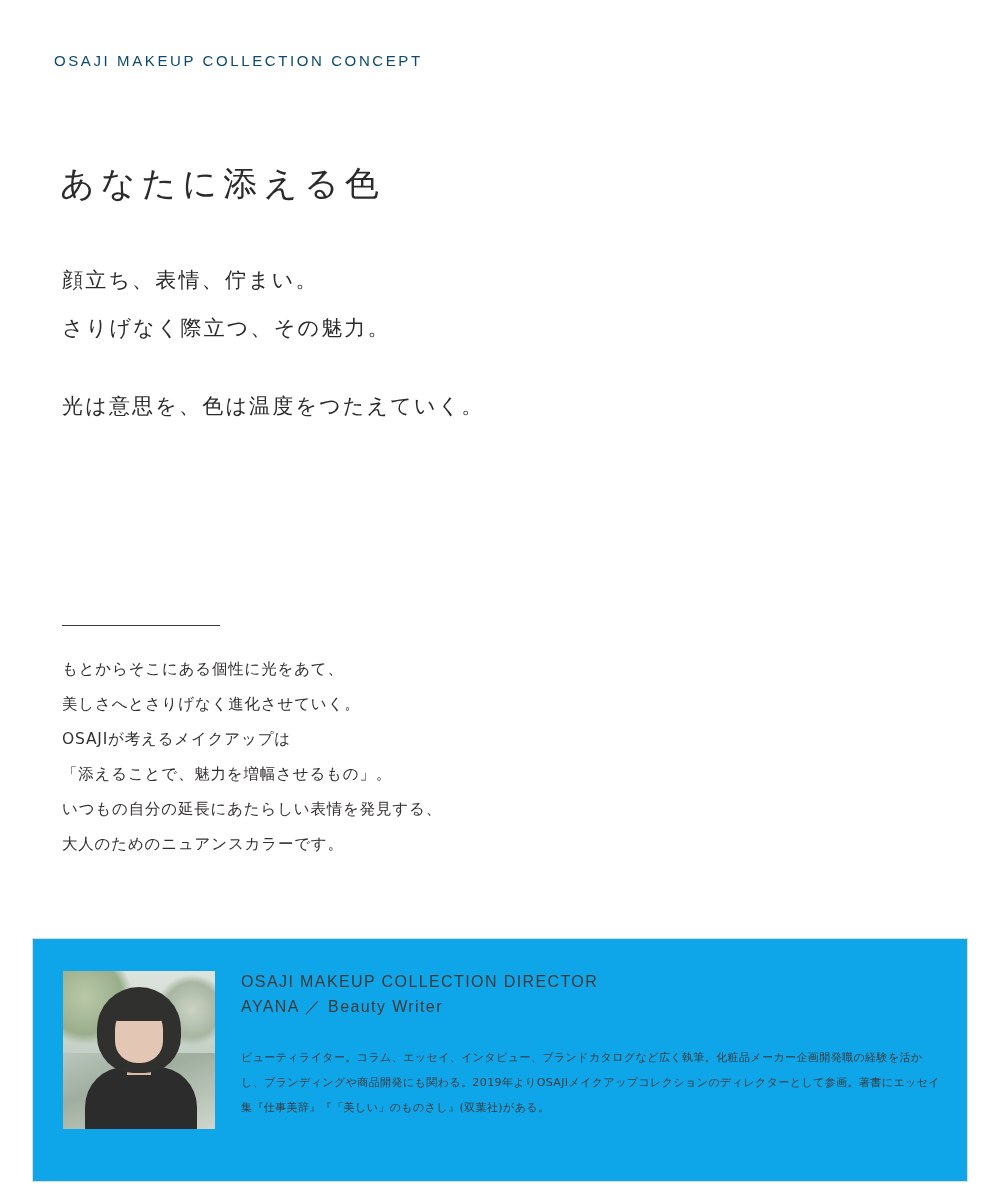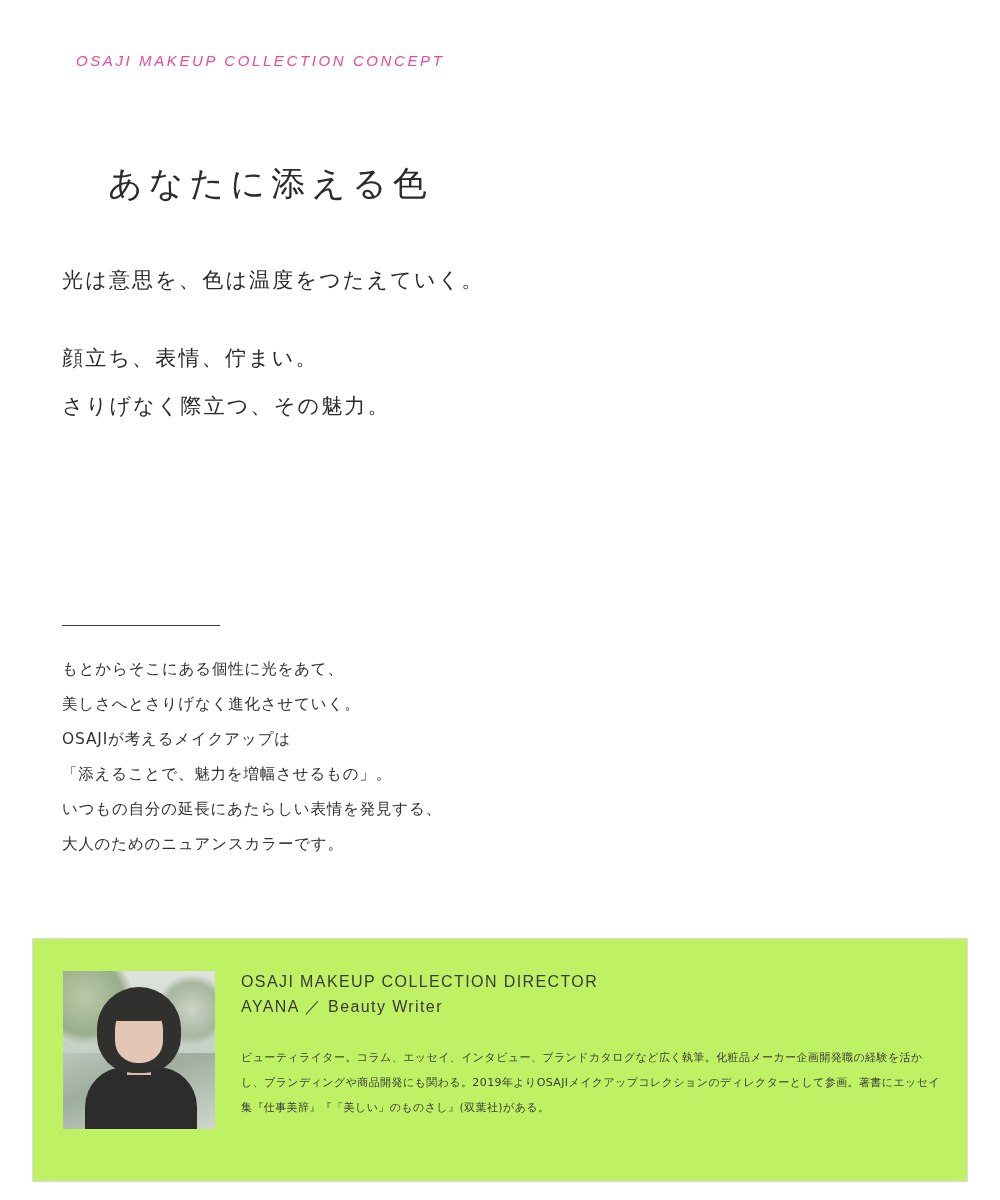--- a/index.html
+++ b/index.html
@@ -16,40 +16,38 @@
     overflow: hidden;
   }
   .page {
     position: relative;
     width: 1000px;
     height: 1200px;
     box-sizing: border-box;
   }
   .eyebrow {
     position: absolute;
-    left: 76px;
+    left: 54px;
     top: 52px;
     font-size: 15px;
     letter-spacing: 2.6px;
-    color: #ec4899;
+    color: #0c4a6e;
     font-family: "Liberation Sans", sans-serif;
     white-space: nowrap;
-    font-style: italic;
   }
   .headline {
     position: absolute;
     left: 60px;
     top: 138px;
     font-size: 34px;
     letter-spacing: 6px;
     color: #2b2b2b;
     font-family: "DejaVu Sans", sans-serif;
     font-weight: 400;
     white-space: nowrap;
-    margin-left: 48px;
   }
   .lede {
     position: absolute;
     left: 62px;
     top: 256px;
     width: 820px;
     font-size: 21px;
     line-height: 48px;
     letter-spacing: 2.2px;
     color: #2b2b2b;
@@ -81,21 +79,21 @@
     font-family: "DejaVu Sans", sans-serif;
   }
   .profile-card {
     position: absolute;
     left: 32px;
     top: 938px;
     width: 936px;
     height: 244px;
     border: 1px solid #dcdcdc;
     box-sizing: border-box;
-    background: #bef264;
+    background: #0ea5e9;
   }
   .profile-inner {
     display: flex;
     padding: 32px 30px 0 30px;
     box-sizing: border-box;
   }
   .avatar {
     width: 152px;
     height: 158px;
     flex: 0 0 152px;
@@ -182,22 +180,22 @@
 </head>
 <body>
 
 <div class="page">
 
   <div class="eyebrow">OSAJI MAKEUP COLLECTION CONCEPT</div>
 
   <h1 class="headline">あなたに添える色</h1>
 
   <div class="lede">
+    <div class="block">顔立ち、表情、佇まい。<br>さりげなく際立つ、その魅力。</div>
     <div class="block">光は意思を、色は温度をつたえていく。</div>
-    <div class="block">顔立ち、表情、佇まい。<br>さりげなく際立つ、その魅力。</div>
   </div>
 
   <div class="rule"></div>
 
   <div class="body-copy">もとからそこにある個性に光をあて、<br>美しさへとさりげなく進化させていく。<br>OSAJIが考えるメイクアップは<br>「添えることで、魅力を増幅させるもの」。<br>いつもの自分の延長にあたらしい表情を発見する、<br>大人のためのニュアンスカラーです。</div>
 
   <div class="profile-card">
     <div class="profile-inner">
       <div class="avatar">
         <div class="sky"></div>

